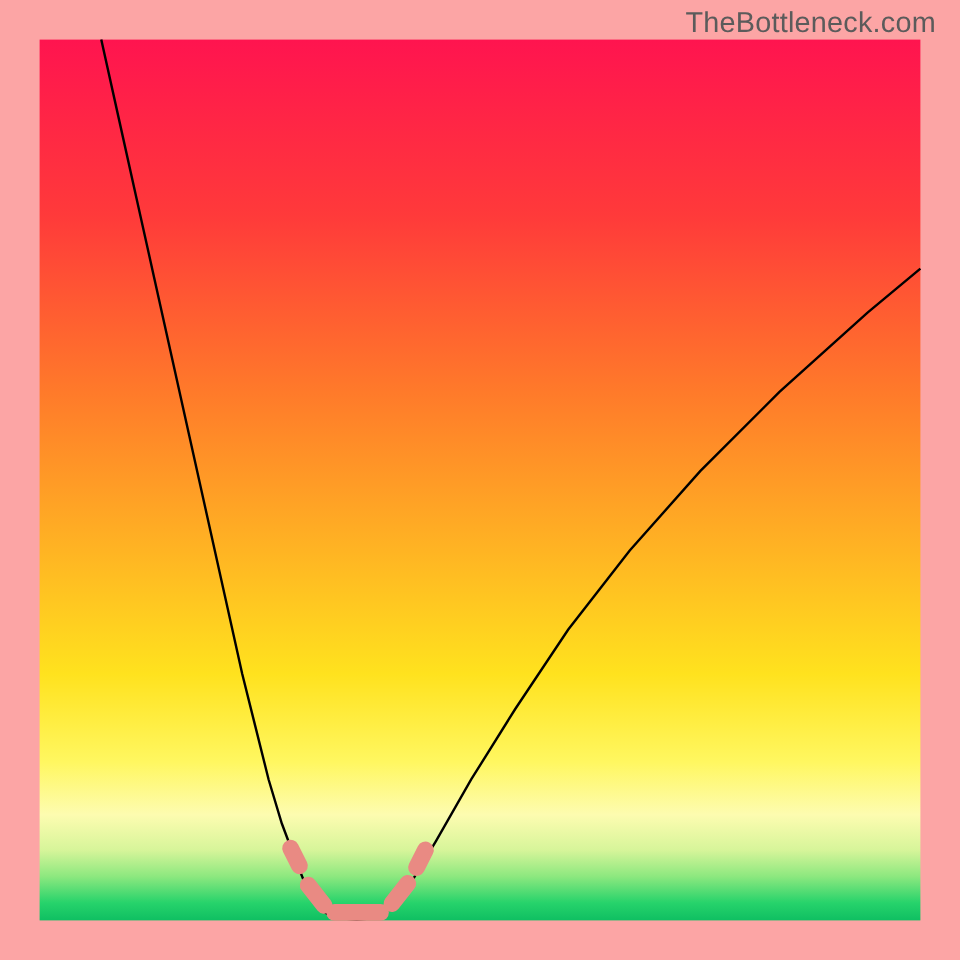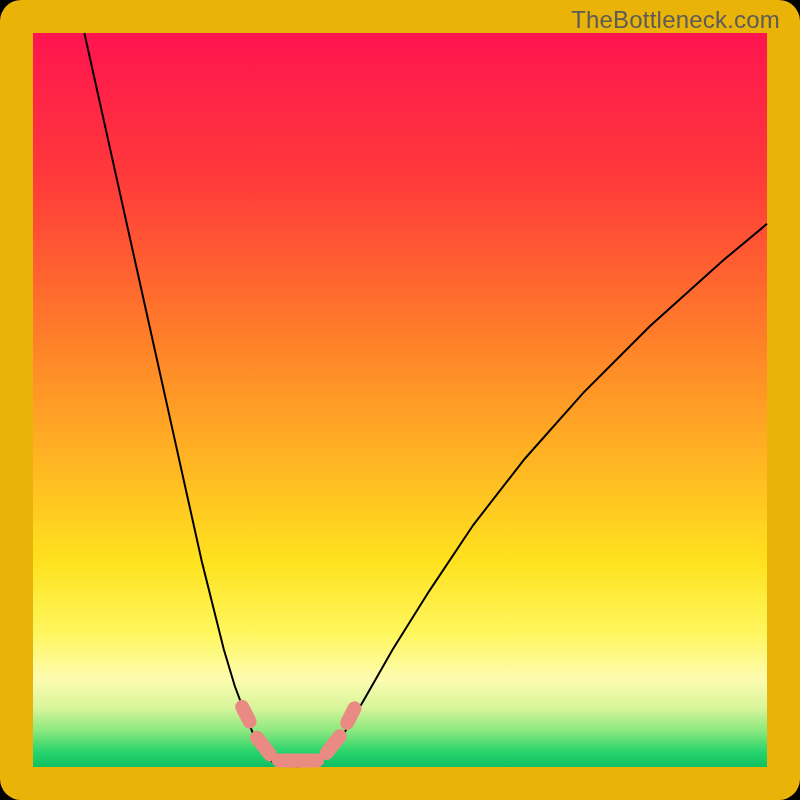--- a/index.html
+++ b/index.html
@@ -10,22 +10,21 @@
     background: #000;
     overflow: hidden;
     font-family: Arial, Helvetica, sans-serif;
   }
   .frame {
     position: absolute;
     top: 0;
     left: 0;
     width: 800px;
     height: 800px;
-    background: #eab308;
-    border-radius: 21px;
+    background: #fca5a5;
   }
   .plot-area {
     position: absolute;
     top: 33px;
     left: 33px;
     width: 734px;
     height: 734px;
     
   }
   .watermark {

